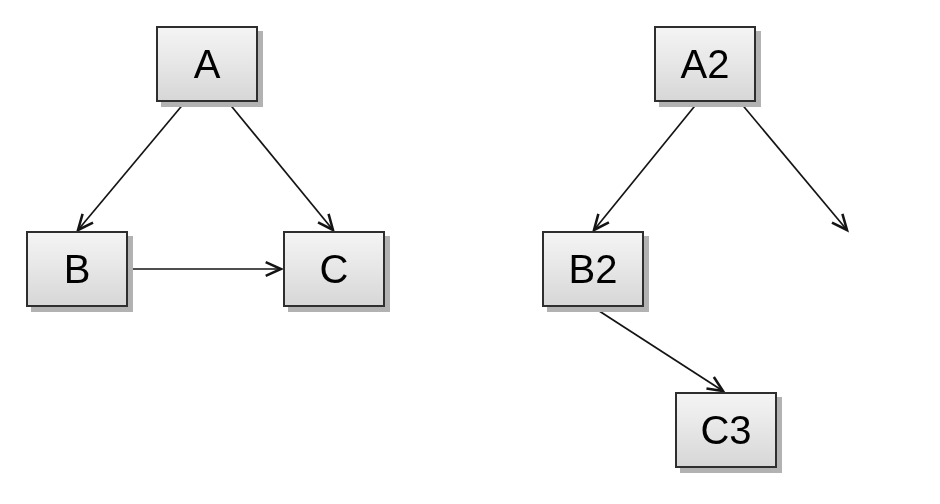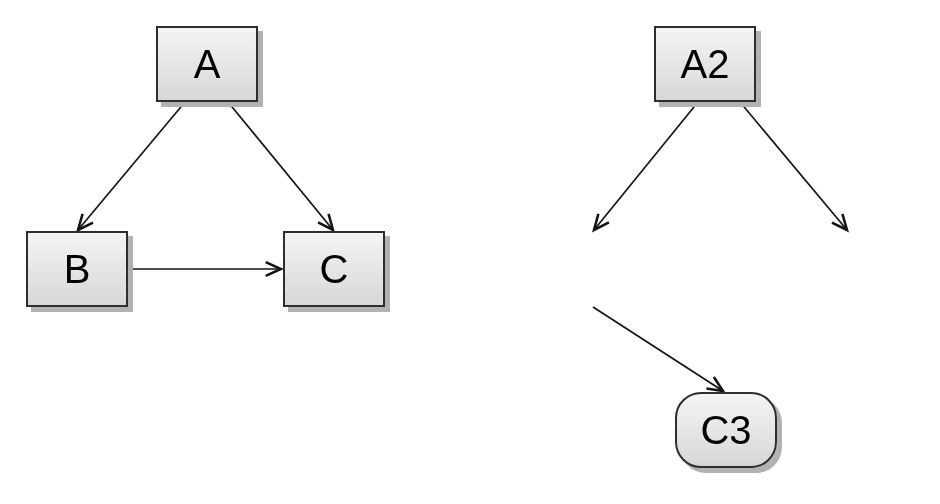--- a/index.html
+++ b/index.html
@@ -72,17 +72,20 @@
   <div class="node" style="left:26px; top:231px;">
     <span class="node-label">B</span>
   </div>
   <div class="node" style="left:283px; top:231px;">
     <span class="node-label">C</span>
   </div>
 
   <div class="node" style="left:654px; top:26px;">
     <span class="node-label">A2</span>
   </div>
-  <div class="node" style="left:675px; top:392px;border-radius:26px;">
+  <div class="node" style="left:542px; top:231px;">
+    <span class="node-label">B2</span>
+  </div>
+  <div class="node" style="left:675px; top:392px;">
     <span class="node-label">C3</span>
   </div>
 
 </div>
 
 </body></html>

